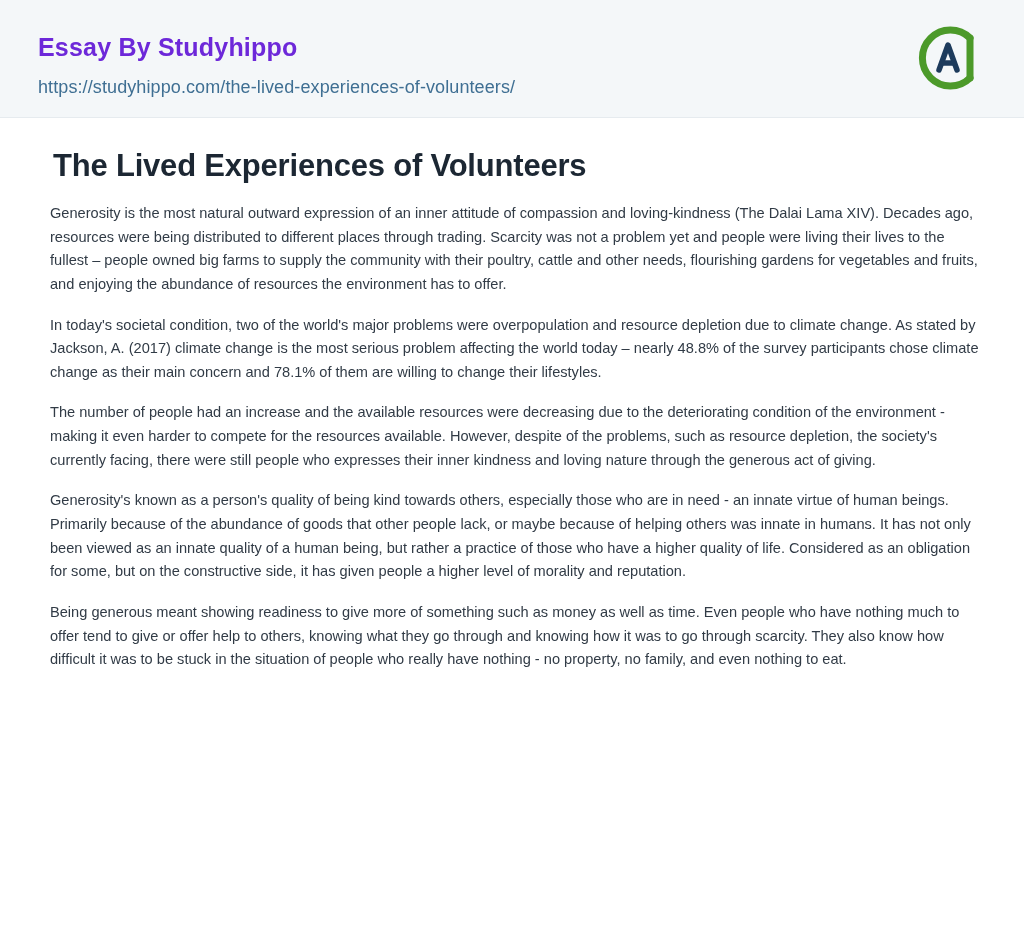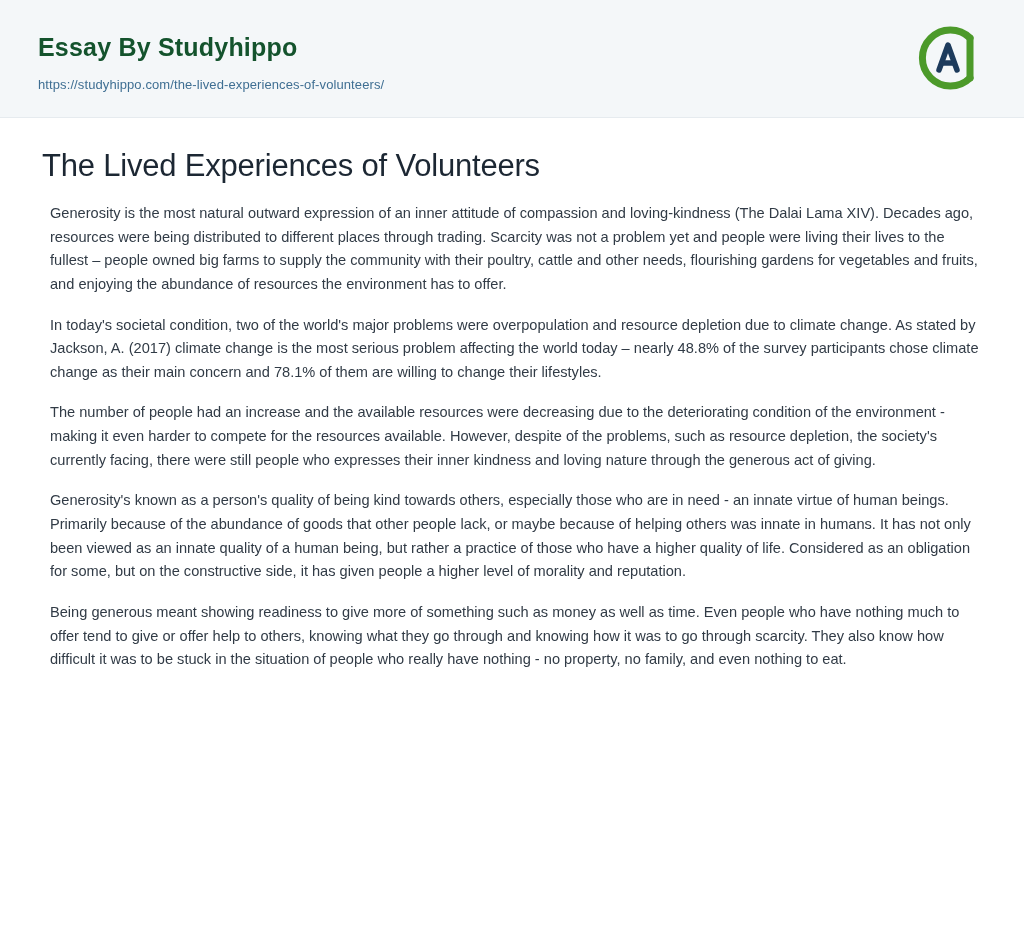--- a/index.html
+++ b/index.html
@@ -20,49 +20,49 @@
     position: relative;
     height: 118px;
     background: #f4f7f9;
     border-bottom: 1px solid #e6ebef;
     box-sizing: border-box;
     padding: 34px 38px 0 38px;
   }
   .brand {
     font-size: 25px;
     font-weight: bold;
-    color: #14532d;
+    color: #6d28d9;
     letter-spacing: 0.2px;
     line-height: 1.1;
     margin: 0;
   }
   .site-url {
     margin-top: 15px;
-    font-size: 13px;
+    font-size: 18px;
     color: #3f6f93;
     letter-spacing: 0.1px;
   }
   .logo {
     position: absolute;
     right: 40px;
     top: 22px;
     width: 72px;
     height: 72px;
   }
 
   
   .article {
     padding: 30px 44px 0 38px;
     box-sizing: border-box;
   }
   .doc-title {
     font-size: 31px;
-    font-weight: normal;
+    font-weight: bold;
     color: #1c2733;
-    margin: 0 0 18px 4px;
+    margin: 0 0 18px 15px;
     letter-spacing: -0.2px;
   }
   .para {
     font-size: 14.6px;
     line-height: 1.62;
     color: #313b46;
     margin: 0 0 17px 12px;
     text-align: left;
   }
 </style>

